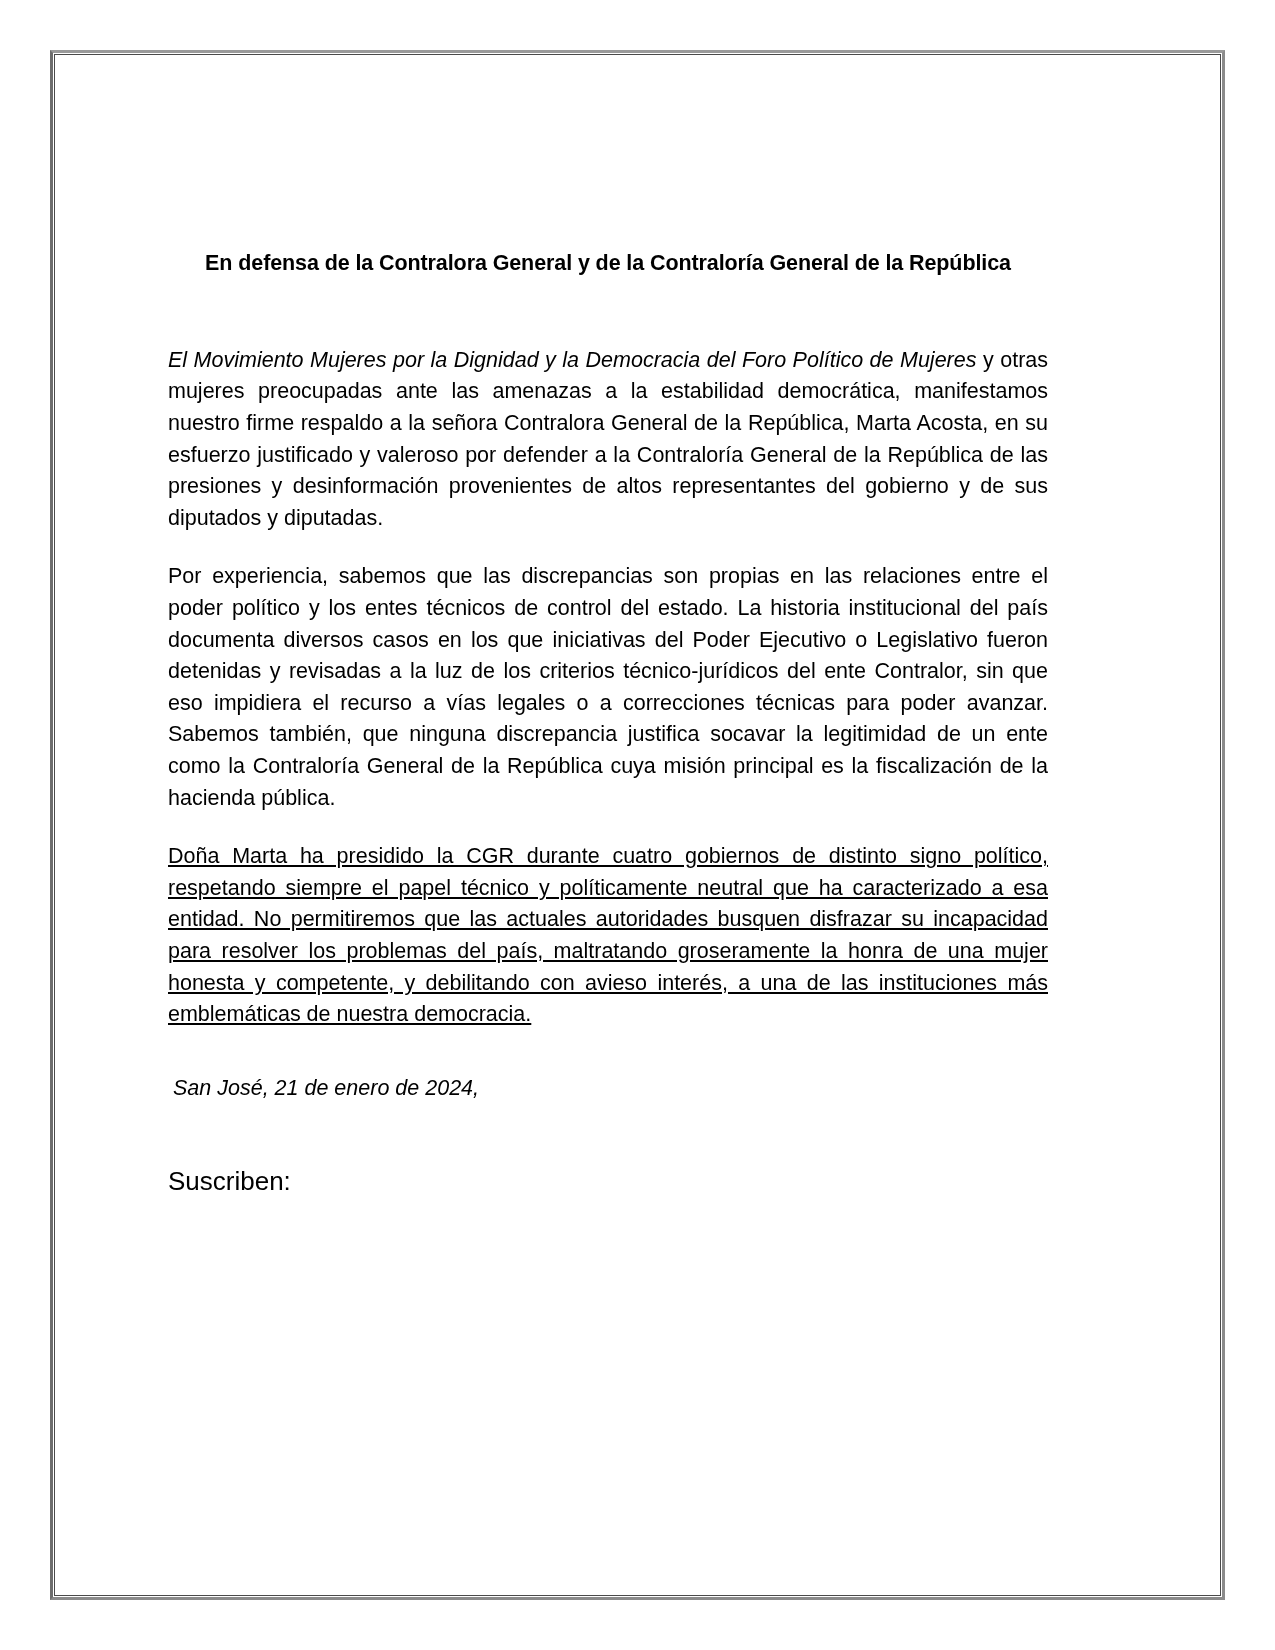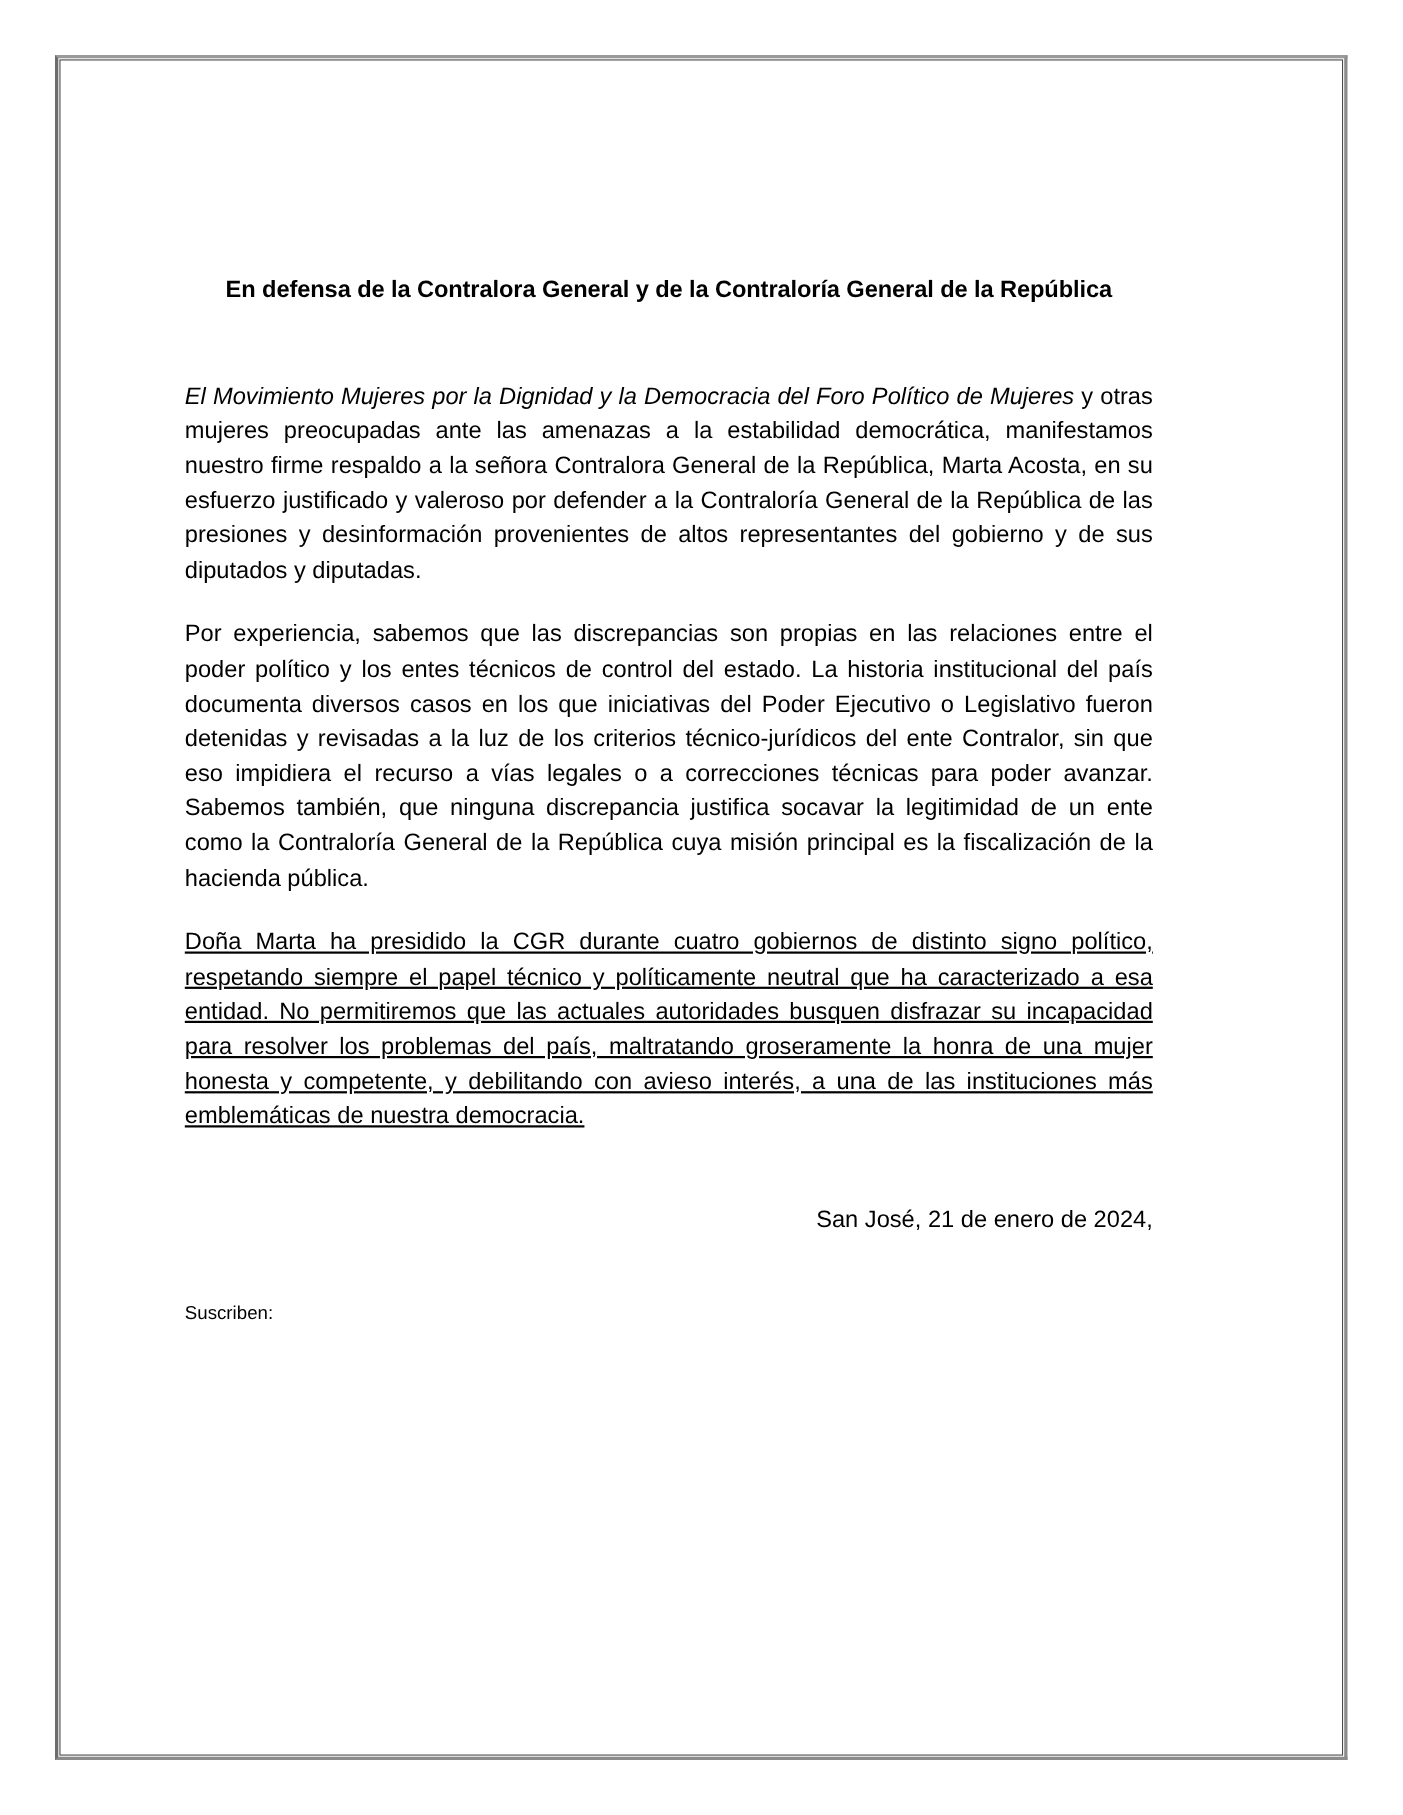--- a/index.html
+++ b/index.html
@@ -72,27 +72,28 @@
 
   .para.last-block { margin-bottom: 0; text-decoration: underline; }
 
   .lead-italic {
   }
 
   .sig-date {
     font-size: 21.5px;
     line-height: 1.47;
     color: #000000;
-    margin: 62px 0 0 0;
-    text-align: right;
+    margin: 42px 0 0 0;
+    text-align: left;
     padding-left: 5px;
+    font-style: italic;
   }
 
   .sig-suscriben {
-    font-size: 17px;
+    font-size: 26px;
     line-height: 1.47;
     color: #000000;
     margin: 58px 0 0 0;
     text-align: left;
   }
 </style>
 </head>
 <body>
 
 <div class="page">

